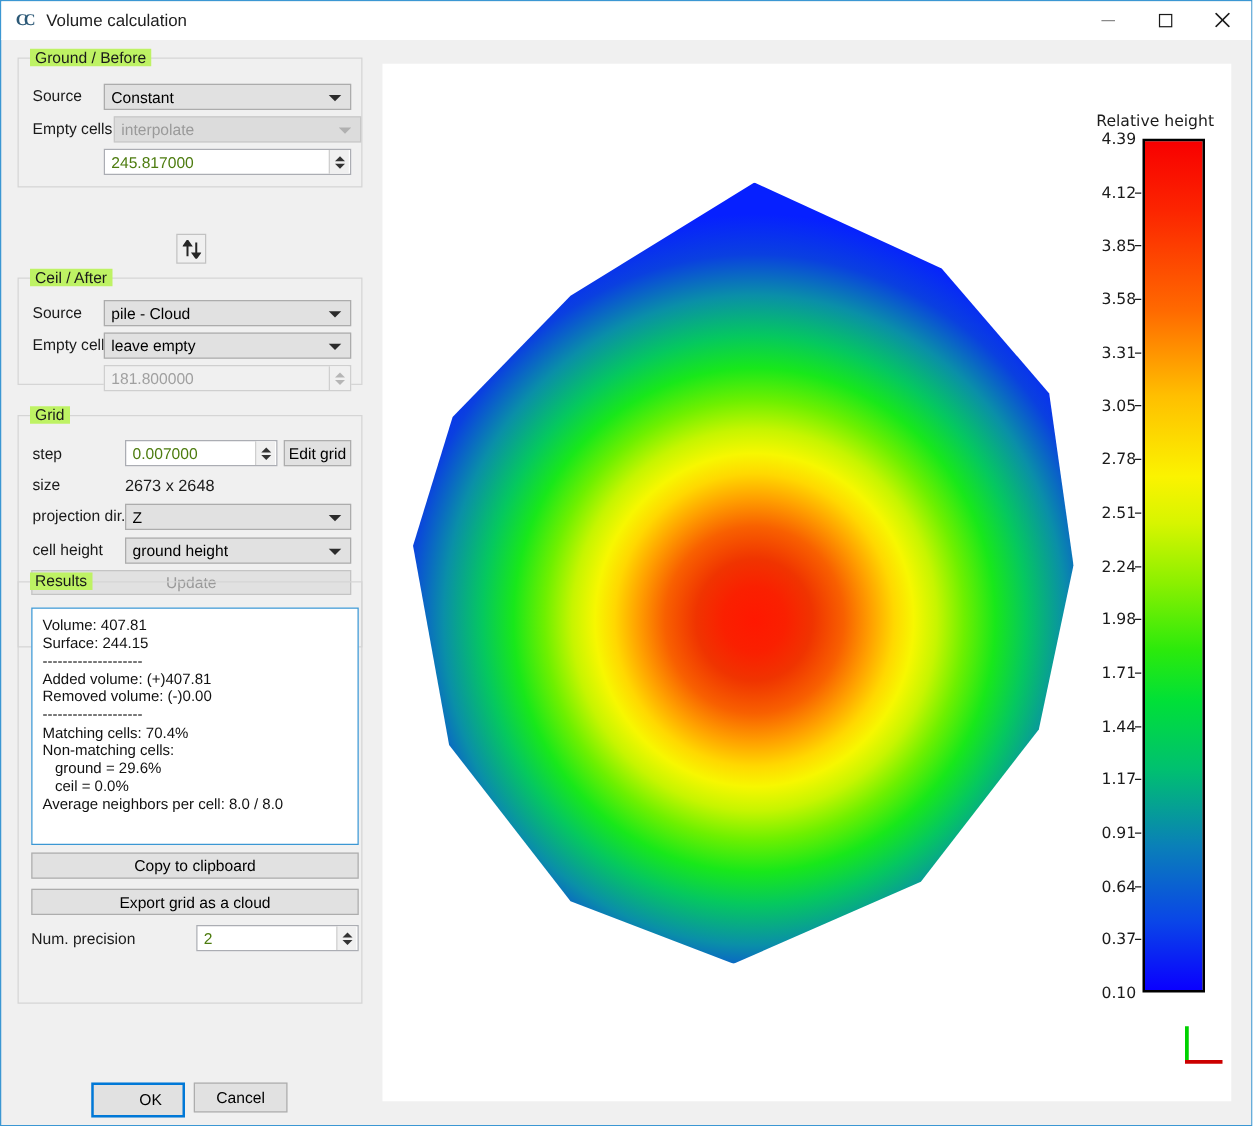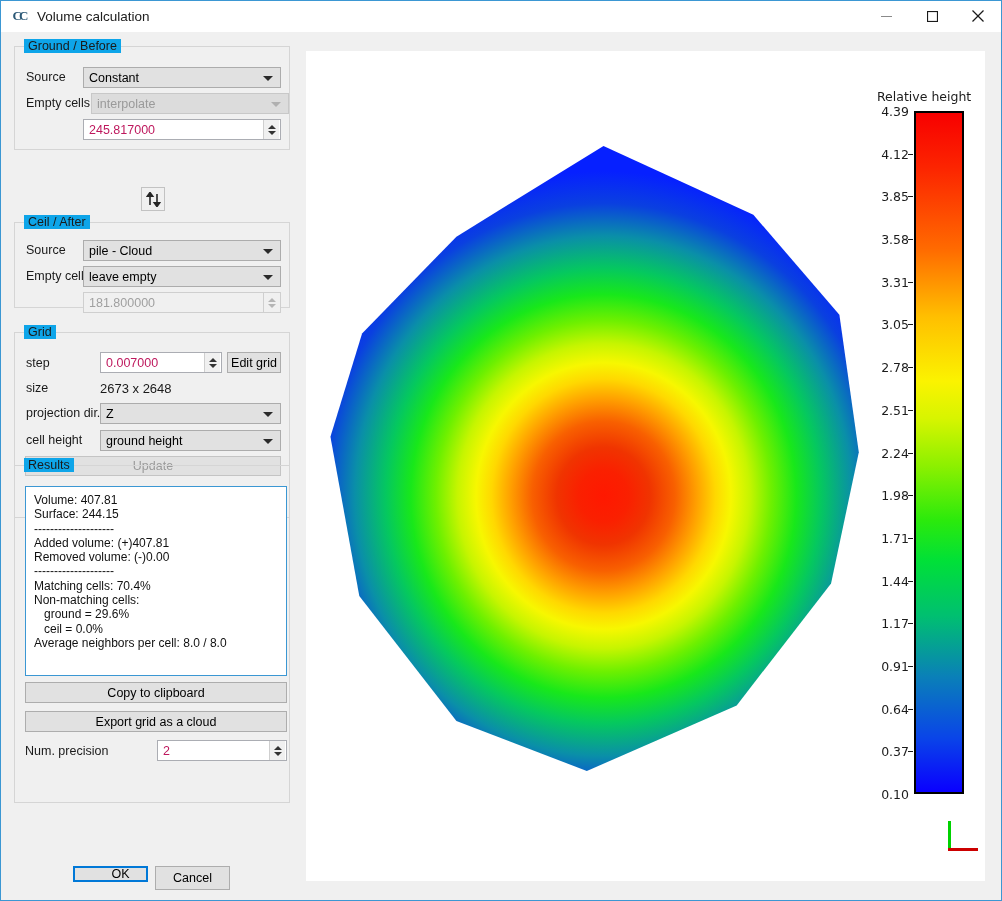--- a/index.html
+++ b/index.html
@@ -49,21 +49,21 @@
     width: 300px; height: 869px;
     background: #f0f0f0;
   }
   .groupbox {
     position: absolute;
     border: 1px solid #d5d5d5;
     background: transparent;
   }
   .groupbox > .gb-title {
     position: absolute; top: -8px; left: 9px;
-    background: #0ea5e9; padding: 0 4px;
+    background: #bef264; padding: 0 4px;
     font-size: 12.5px; color: #1a1a1a;
     white-space: nowrap;
   }
   .lbl {
     position: absolute;
     font-size: 12.5px; color: #1a1a1a;
     white-space: nowrap;
   }
   .combo {
     position: absolute;
@@ -85,21 +85,21 @@
     border-left: 5px solid transparent;
     border-right: 5px solid transparent;
     border-top: 5px solid #2b2b2b;
   }
   .combo.disabled .arrow { border-top-color: #b0b0b0; }
   .spin {
     position: absolute; height: 21px;
     background: #ffffff;
     border: 1px solid #abadb3;
     display: flex; align-items: center;
-    font-size: 12.5px; color: #be185d;
+    font-size: 12.5px; color: #4d7c0f;
     padding-left: 5px;
     cursor: text;
   }
   .spin.disabled {
     background: #f0f0f0; border-color: #cfcfcf; color: #a0a0a0;
   }
   .spin .spinbtns {
     position: absolute; right: 1px; top: 0;
     width: 16px; height: 19px;
     background: #f0f0f0;
@@ -149,21 +149,21 @@
     line-height: 14.3px;
     color: #111;
     white-space: pre;
     overflow: hidden;
     font-family: "Liberation Sans", sans-serif;
   }
 
   
   #ok-btn {
     position: absolute; left: 72px; top: 865px;
-    width: 75px; height: 16px;
+    width: 75px; height: 28px;
     background: #e1e1e1;
     border: 2px solid #0078d7;
     font-size: 12.5px; color: #000;
     display: flex; align-items: center; justify-content: center;
     cursor: default;
     padding-left: 20px;
   }
   #cancel-btn {
     position: absolute; left: 154px; top: 865px;
     width: 75px; height: 24px;

